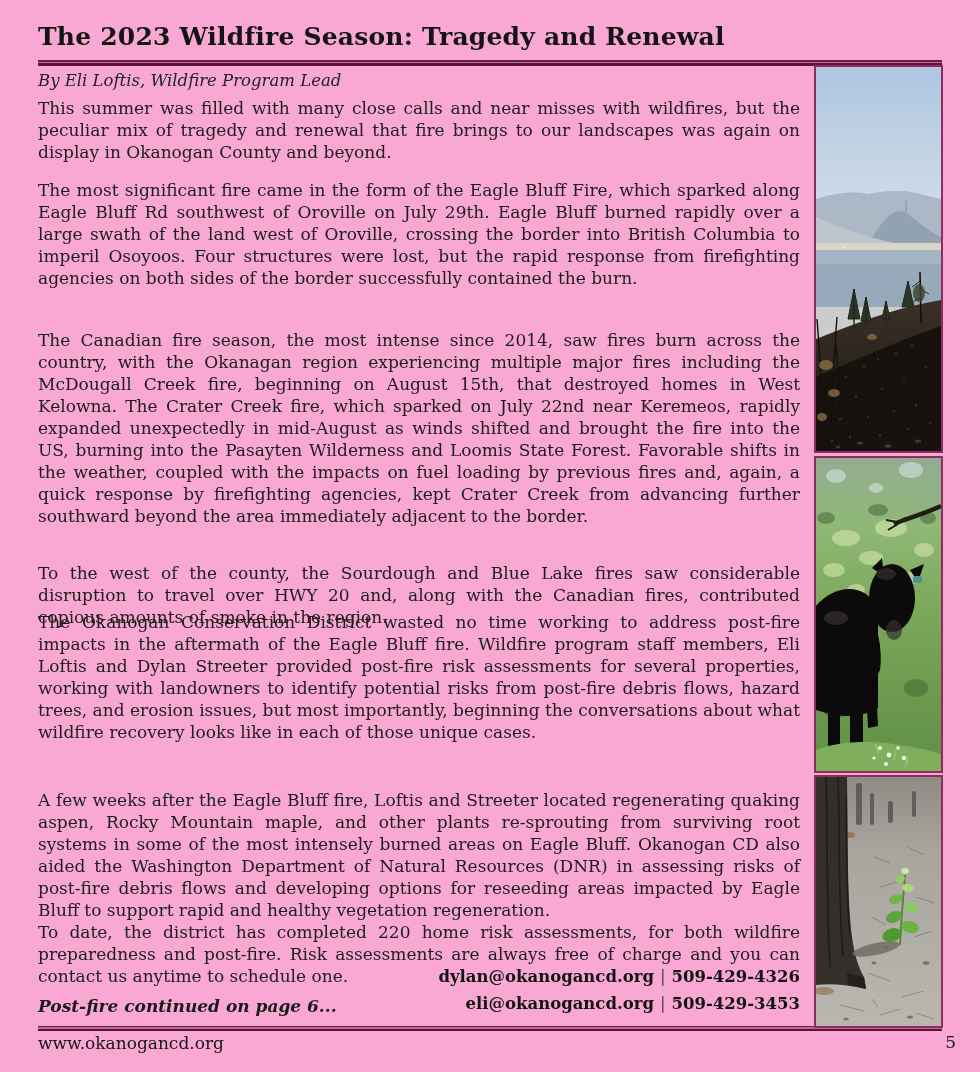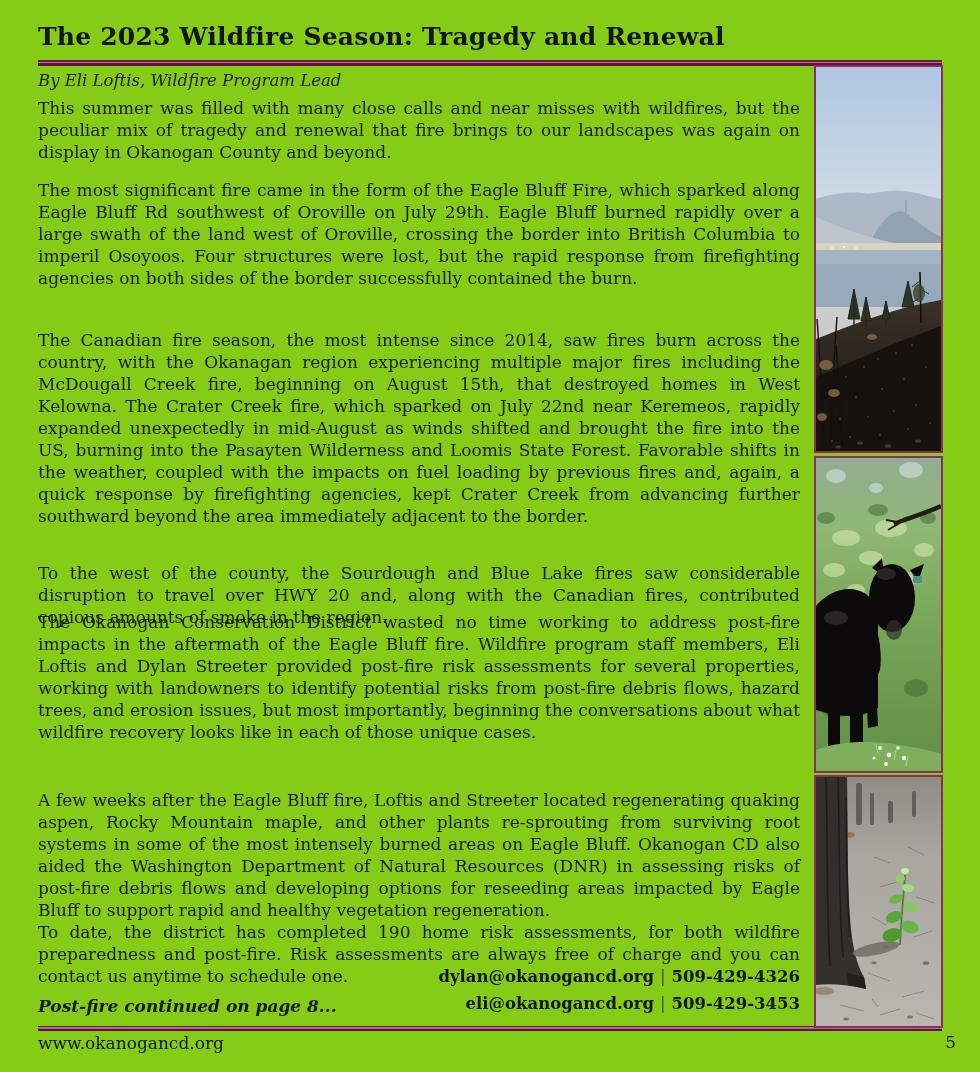--- a/index.html
+++ b/index.html
@@ -1,17 +1,17 @@
 <!DOCTYPE html>
 <html><head>
 <meta charset="utf-8">
 <style>
   html,body{margin:0;padding:0;background:#e8e8e8;}
   .page{
-    position:relative;width:980px;height:1072px;margin:0 auto;background:#84cc16;
+    position:relative;width:980px;height:1072px;margin:0 auto;background:#f9a8d4;
     font-family:"DejaVu Serif", serif;color:#1d1d1d;overflow:hidden;
   }
   .abs{position:absolute;}
   .article-title{
     left:38px;top:22px;width:780px;font-size:25px;font-weight:bold;color:#141414;
     letter-spacing:0.2px;white-space:nowrap;
   }
   .rule{
     left:38px;height:6px;width:904px;
     background:linear-gradient(to bottom,#6d1a49 0%,#6d1a49 26%,#b06e93 26%,#b06e93 52%,#5e1139 52%,#5e1139 100%);
@@ -48,32 +48,32 @@
   <div class="abs article-title">The 2023 Wildfire Season: Tragedy and Renewal</div>
   <div class="abs rule rule-title"></div>
   <div class="abs para p1">This summer was filled with many close calls and near misses with wildfires, but the peculiar mix of tragedy and renewal that fire brings to our landscapes was again on display in Okanogan County and beyond.</div>
 
   <div class="abs byline">By Eli Loftis, Wildfire Program Lead</div>
   <div class="abs para p2">The most significant fire came in the form of the Eagle Bluff Fire, which sparked along Eagle Bluff Rd southwest of Oroville on July 29th. Eagle Bluff burned rapidly over a large swath of the land west of Oroville, crossing the border into British Columbia to imperil Osoyoos. Four structures were lost, but the rapid response from firefighting agencies on both sides of the border successfully contained the burn.</div>
   <div class="abs para p3">The Canadian fire season, the most intense since 2014, saw fires burn across the country, with the Okanagan region experiencing multiple major fires including the McDougall Creek fire, beginning on August 15th, that destroyed homes in West Kelowna. The Crater Creek fire, which sparked on July 22nd near Keremeos, rapidly expanded unexpectedly in mid-August as winds shifted and brought the fire into the US, burning into the Pasayten Wilderness and Loomis State Forest. Favorable shifts in the weather, coupled with the impacts on fuel loading by previous fires and, again, a quick response by firefighting agencies, kept Crater Creek from advancing further southward beyond the area immediately adjacent to the border.</div>
   <div class="abs para p4">To the west of the county, the Sourdough and Blue Lake fires saw considerable disruption to travel over HWY 20 and, along with the Canadian fires, contributed copious amounts of smoke in the region.</div>
   <div class="abs para p5">The Okanogan Conservation District wasted no time working to address post-fire impacts in the aftermath of the Eagle Bluff fire. Wildfire program staff members, Eli Loftis and Dylan Streeter provided post-fire risk assessments for several properties, working with landowners to identify potential risks from post-fire debris flows, hazard trees, and erosion issues, but most importantly, beginning the conversations about what wildfire recovery looks like in each of those unique cases.</div>
   <div class="abs para p6">A few weeks after the Eagle Bluff fire, Loftis and Streeter located regenerating quaking aspen, Rocky Mountain maple, and other plants re-sprouting from surviving root systems in some of the most intensely burned areas on Eagle Bluff. Okanogan CD also aided the Washington Department of Natural Resources (DNR) in assessing risks of post-fire debris flows and developing options for reseeding areas impacted by Eagle Bluff to support rapid and healthy vegetation regeneration.</div>
-  <div class="abs para p7">To date, the district has completed 190 home risk assessments, for both wildfire preparedness and post-fire. Risk assessments are always free of charge and you can contact us anytime to schedule one.</div>
+  <div class="abs para p7">To date, the district has completed 220 home risk assessments, for both wildfire preparedness and post-fire. Risk assessments are always free of charge and you can contact us anytime to schedule one.</div>
 
   <div class="abs contact-block">
     <div>
       <span>dylan@okanogancd.org</span><span class="contact-sep">|</span><span>509-429-4326</span>
     </div>
     <div>
       <span>eli@okanogancd.org</span><span class="contact-sep">|</span><span>509-429-3453</span>
     </div>
   </div>
 
-  <div class="abs continuation-note">Post-fire continued on page 8...</div>
+  <div class="abs continuation-note">Post-fire continued on page 6...</div>
 
   <div class="abs rule rule-footer"></div>
   <div class="abs footer-website">www.okanogancd.org</div>
   <div class="abs page-number">5</div>
 
   <div class="abs photo photo-1" title="Charred hillside with burned trees above a lake and hazy hills">
     <svg viewBox="0 0 125 384" preserveAspectRatio="none">
       <defs>
         <linearGradient id="sky1" x1="0" y1="0" x2="0" y2="1">
           <stop offset="0" stop-color="#aec6e1"></stop>

